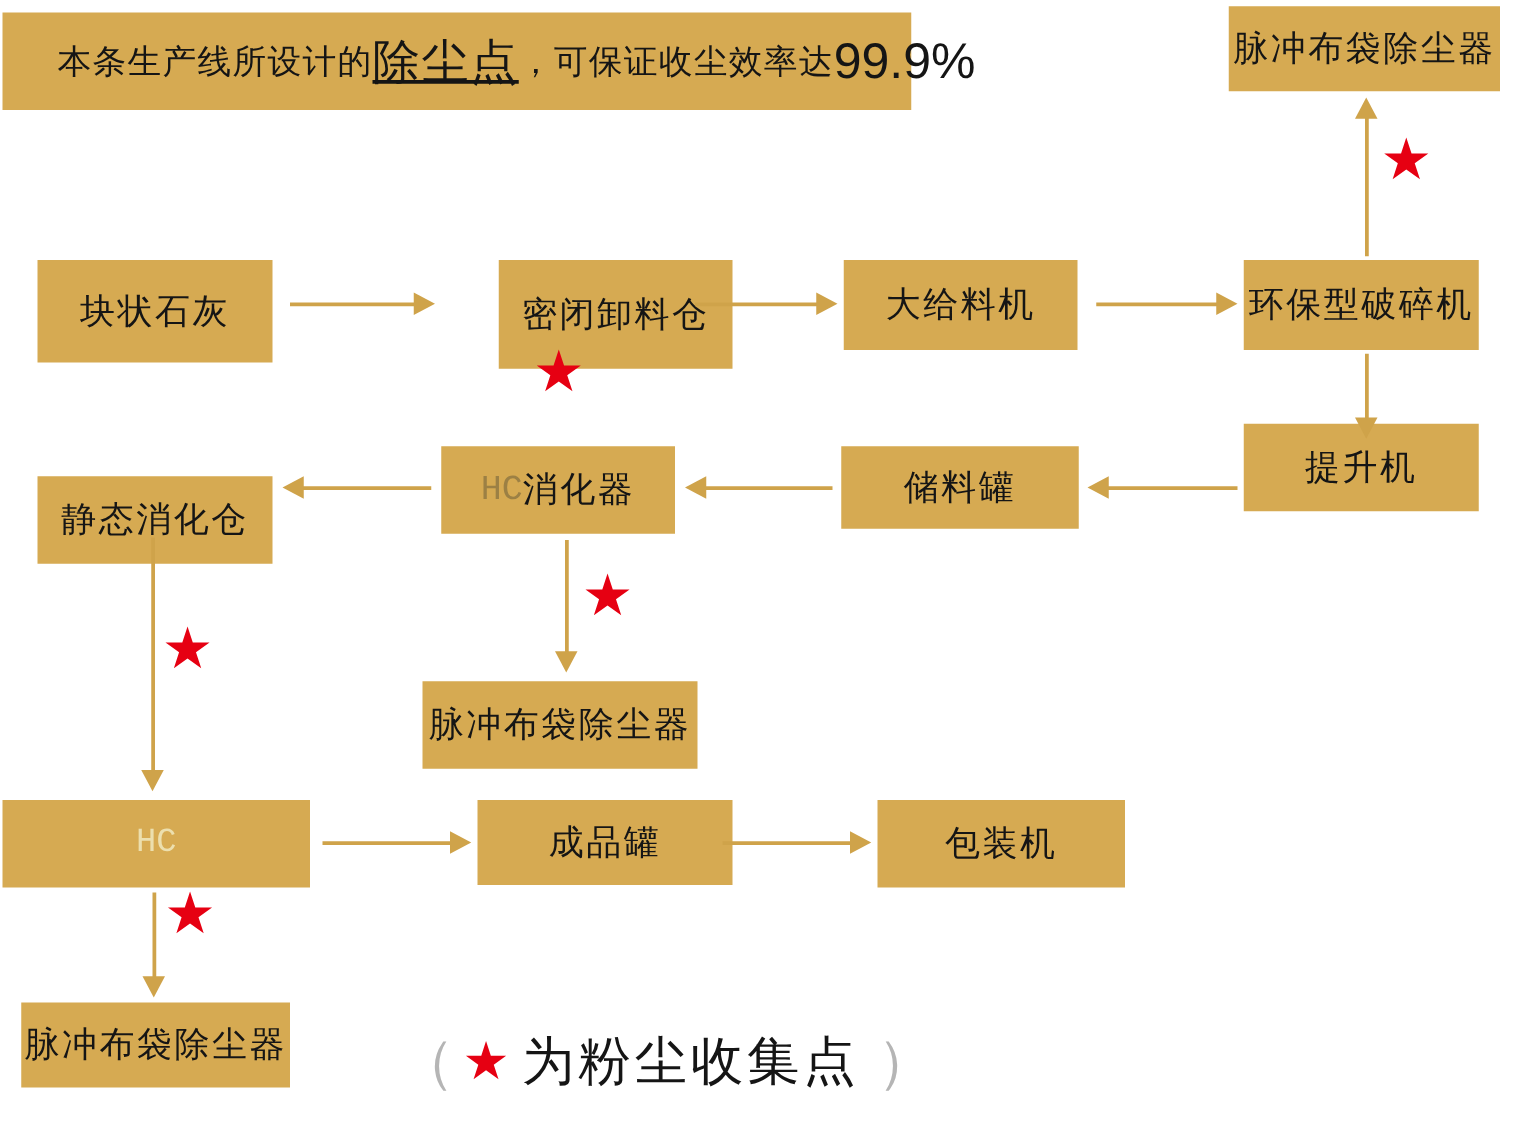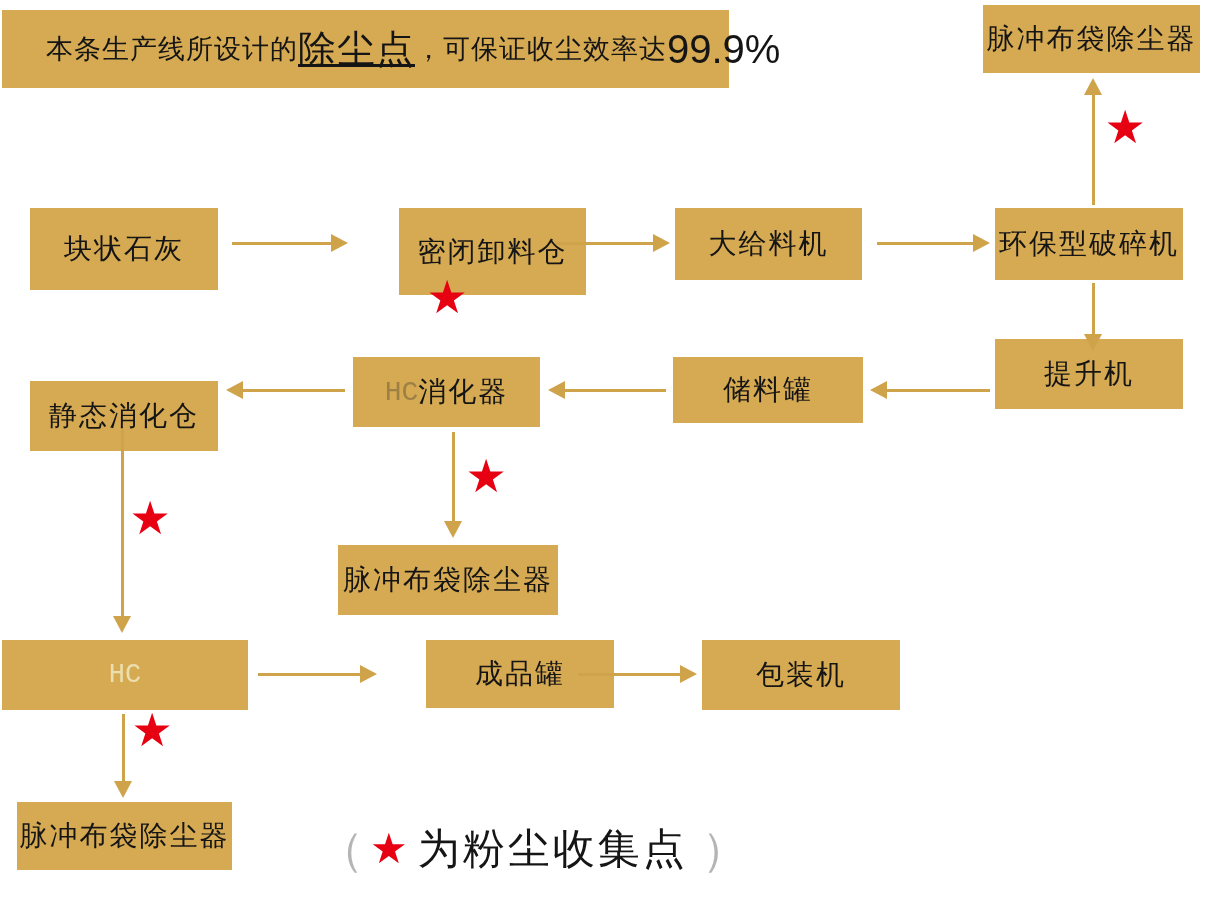--- a/index.html
+++ b/index.html
@@ -106,21 +106,21 @@
       <span>提升机</span>
     </div>
 
   <div class="node" style="left:338px;top:545px;width:220px;height:70px;">
       <span>脉冲布袋除尘器</span>
     </div>
 
   <div class="node" style="left:2px;top:640px;width:246px;height:70px;font-size:27px;letter-spacing:0;">
       <span class="hc-light">HC</span>
     </div>
-  <div class="node" style="left:382px;top:640px;width:188px;height:68px;margin-left:44px;">
+  <div class="node" style="left:382px;top:640px;width:204px;height:68px;">
       <span>成品罐</span>
     </div>
   <div class="node" style="left:702px;top:640px;width:198px;height:70px;">
       <span>包装机</span>
     </div>
 
   <div class="node" style="left:17px;top:802px;width:215px;height:68px;">
       <span>脉冲布袋除尘器</span>
     </div>
 

